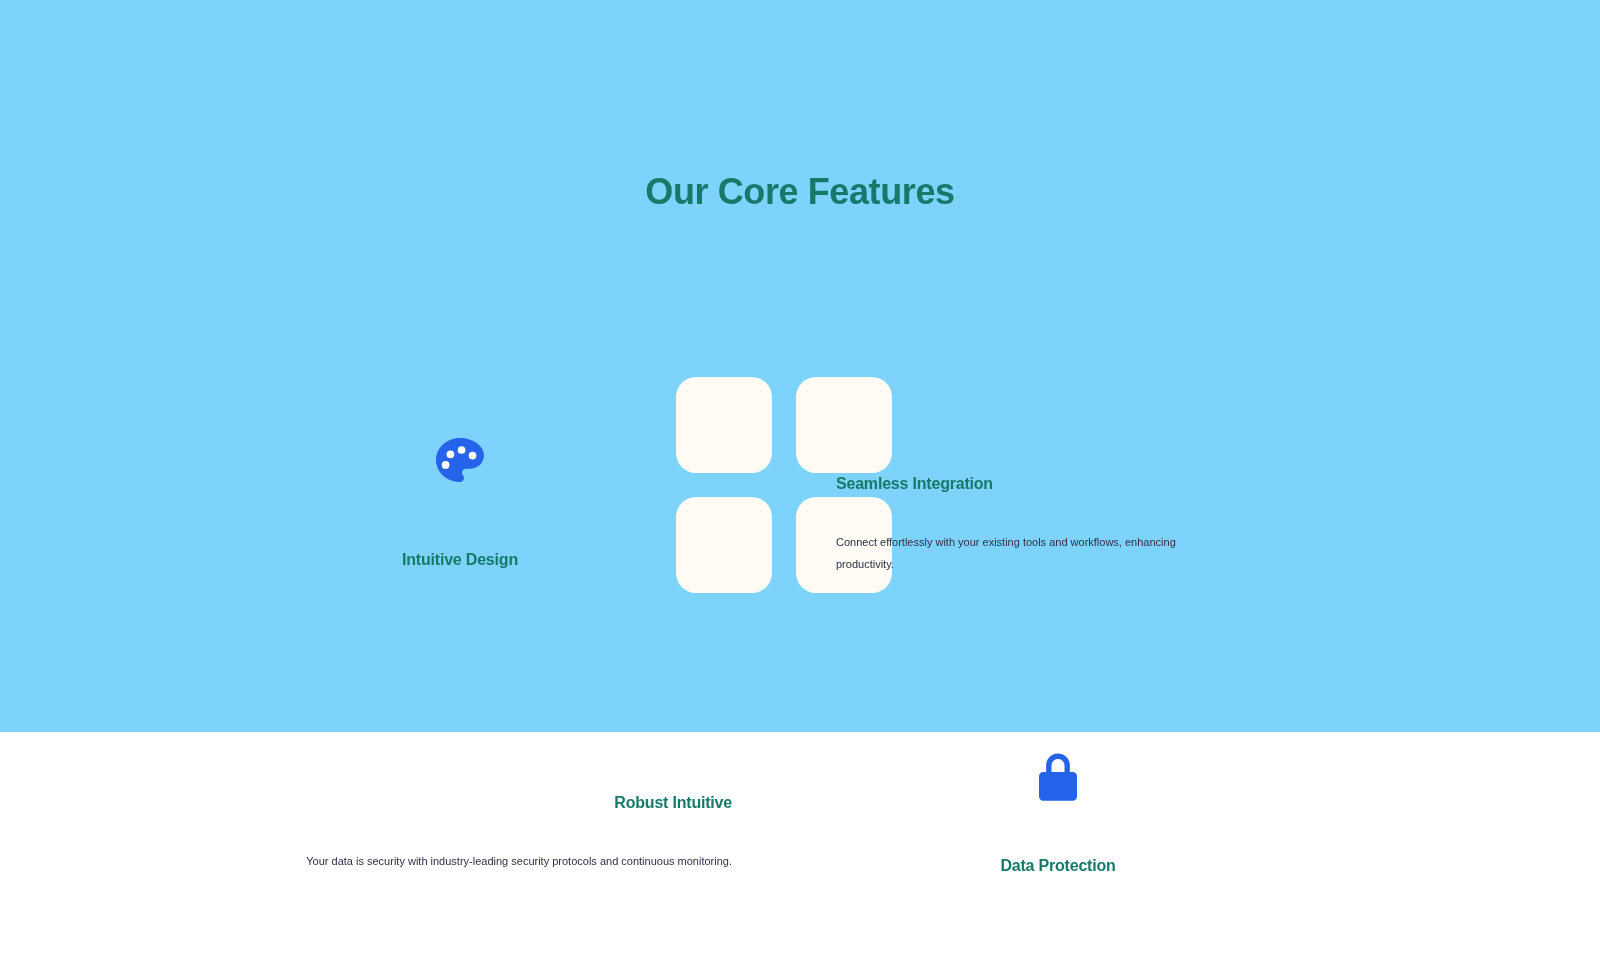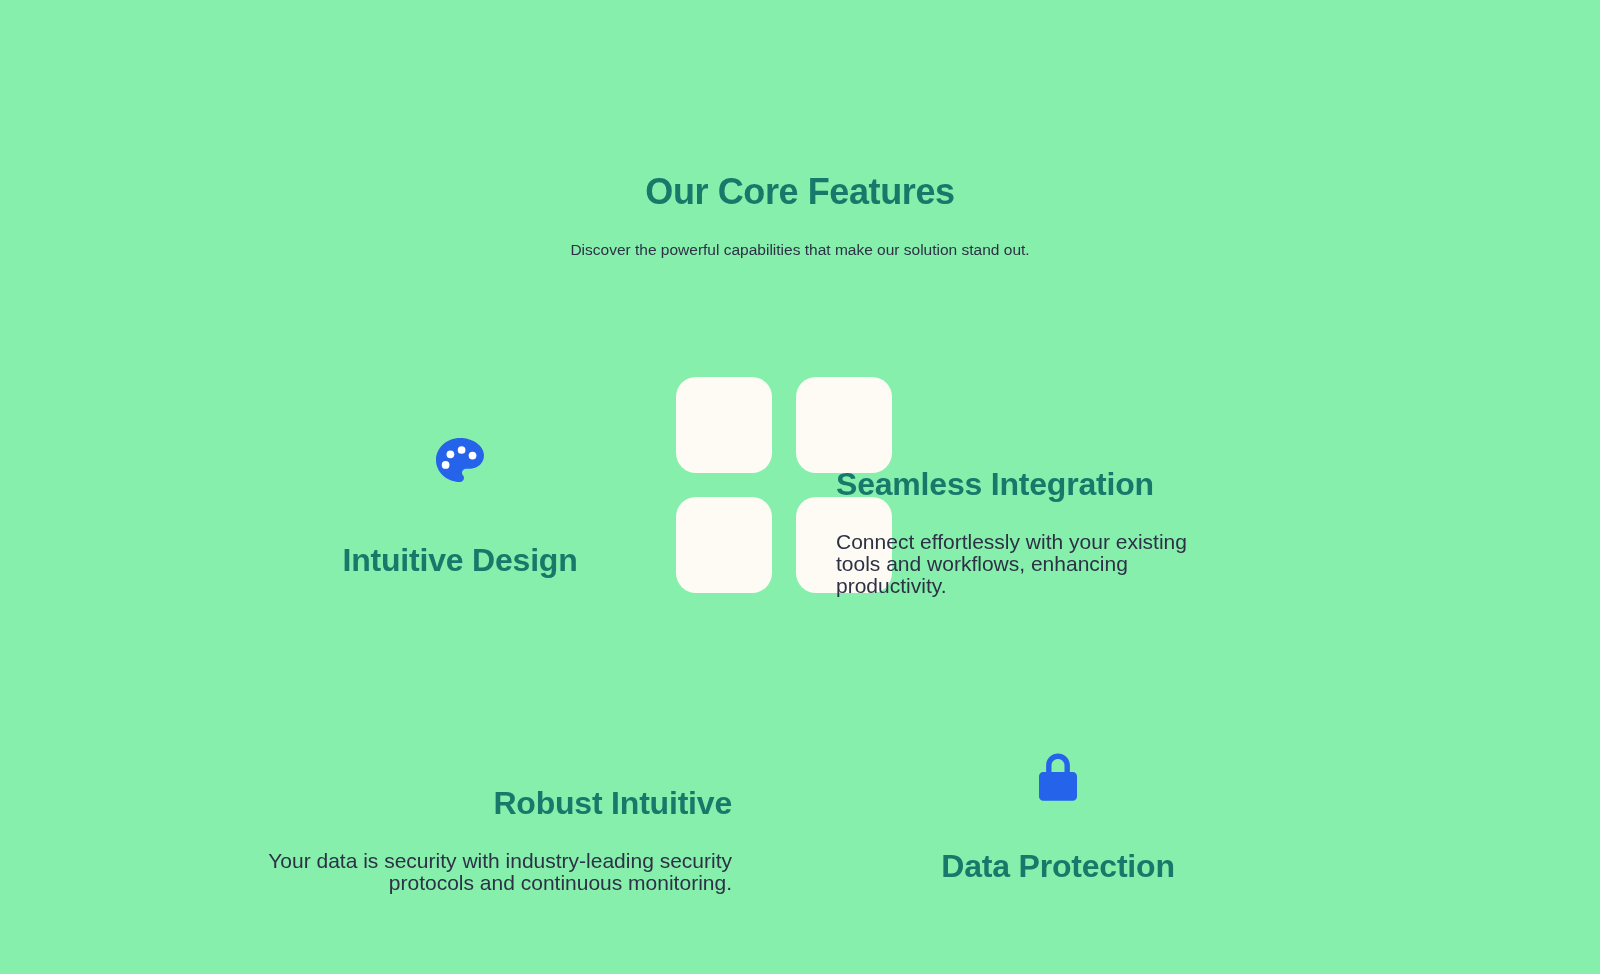--- a/index.html
+++ b/index.html
@@ -8,22 +8,22 @@
     width: 1600px;
     height: 978px;
     background: #ffffff;
     font-family: "Liberation Sans", sans-serif;
     overflow: hidden;
   }
 
   .page {
     position: relative;
     width: 1600px;
-    height: 974px;
-    background: #86efac;
+    height: 732px;
+    background: #7dd3fc;
   }
 
   
   .deco-grid {
     position: absolute;
     left: 676px;
     top: 377px;
     width: 216px;
     height: 200px;
     display: grid;
@@ -62,28 +62,28 @@
     font-weight: 400;
     color: #2c3145;
     line-height: 24px;
   }
 
   
   .card {
     position: absolute;
   }
   .card-title {
-    font-size: 32px;
+    font-size: 16px;
     font-weight: 700;
     letter-spacing: -0.2px;
     color: #16796a;
     line-height: 32px;
   }
   .card-desc {
-    font-size: 21px;
+    font-size: 11px;
     font-weight: 400;
     color: #2c3145;
     line-height: 22px;
   }
 
   
   #card-intuitive-design {
     left: 210px;
     top: 430px;
     width: 500px;
@@ -130,21 +130,20 @@
 
   <div class="deco-grid">
     <div class="deco-square"></div>
     <div class="deco-square"></div>
     <div class="deco-square"></div>
     <div class="deco-square"></div>
   </div>
 
   <div class="section-head">
     <h1 class="section-title">Our Core Features</h1>
-    <p class="section-sub">Discover the powerful capabilities that make our solution stand out.</p>
   </div>
 
   <div class="card" id="card-intuitive-design">
     <span class="icon-wrap">
       <svg width="64" height="64" viewBox="0 0 24 24" aria-hidden="true">
         <path fill="#2563EB" d="M12 3c-4.97 0-9 3.694-9 8.25 0 4.556 4.03 8.25 9 8.25.83 0 1.5-.67 1.5-1.5 0-.39-.15-.74-.39-1.01-.23-.26-.38-.61-.38-.99 0-.83.67-1.5 1.5-1.5h1.77c2.76 0 5-2.24 5-5C21 6.1 16.97 3 12 3Z"></path>
         <circle cx="6.6" cy="13.1" r="1.45" fill="#ffffff"></circle>
         <circle cx="8.4" cy="9.1" r="1.45" fill="#ffffff"></circle>
         <circle cx="12.6" cy="7.5" r="1.45" fill="#ffffff"></circle>
         <circle cx="16.7" cy="9.6" r="1.45" fill="#ffffff"></circle>

